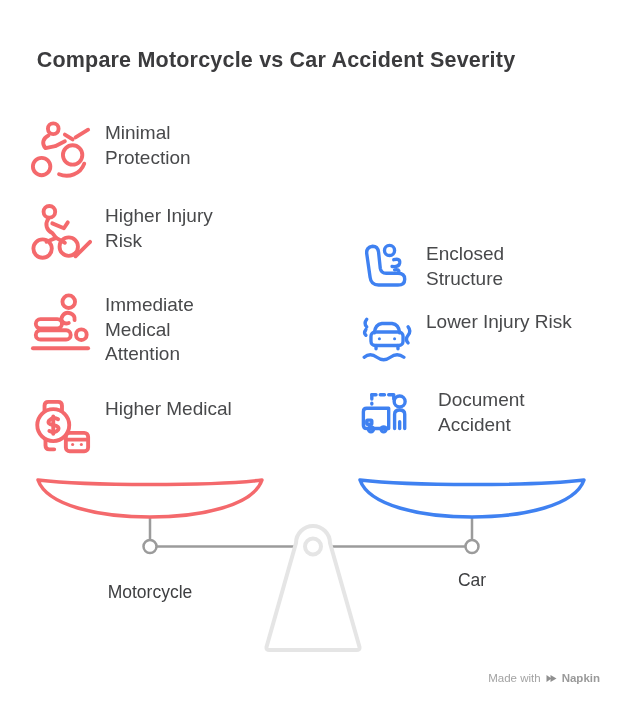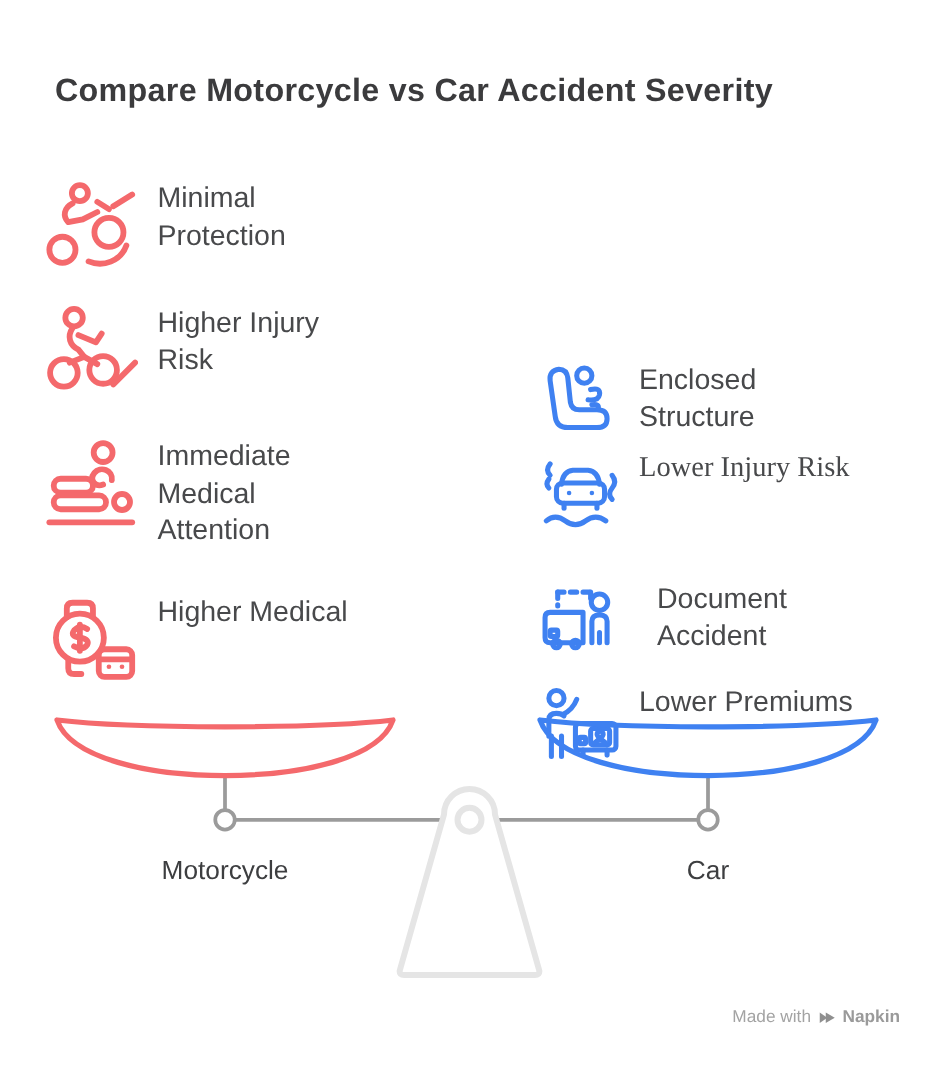--- a/index.html
+++ b/index.html
@@ -14,28 +14,28 @@
   .item{position:absolute;display:flex;align-items:flex-start;}
   .item .icon{flex:0 0 auto;}
   .item .label{font-size:19px;line-height:24.5px;font-weight:500;color:#48494b;}
   .left-item{left:30px;}
   .left-item .icon{width:62px;height:62px;color:#F4696C;margin-right:13px;}
   .left-item .label{max-width:130px;}
   .right-item{left:360px;margin-top:48px;}
   .right-item .icon{width:54px;height:54px;color:#3F81F1;margin-right:12px;}
   .right-item .label{max-width:152px;}
   .l1{top:121px;} .l2{top:204px;} .l3{top:293px;} .l4{top:397px;}
-  .r1{top:194px;} .r2{top:252px;font-family:Liberation Serif, serif;} .r3{top:340px;gap:12px;} .r4{top:409px;}
+  .r1{top:194px;} .r2{top:262px;} .r3{top:340px;gap:12px;} .r4{top:409px;}
   .icon svg{width:100%;height:100%;display:block;}
   .scale-svg{position:absolute;left:0;top:470px;width:624px;height:195px;}
   .pan-label{
     position:absolute;top:570px;width:200px;text-align:center;
     font-size:17.5px;font-weight:500;color:#3d3e40;
   }
-  .pan-label.moto{left:50px;}
+  .pan-label.moto{left:50px;margin-top:12px;}
   .pan-label.car{left:372px;}
   .watermark{
     position:absolute;top:672px;right:24px;display:flex;align-items:center;
     gap:5px;font-size:11.5px;color:#a3a3a3;font-weight:500;cursor:pointer;
   }
   .watermark .brand{font-weight:600;color:#9a9a9a;}
   .watermark svg{display:block;}
 </style>
 </head>
 <body>
@@ -146,39 +146,20 @@
         <circle cx="13" cy="49" r="3"></circle>
         <circle cx="28" cy="49" r="3"></circle>
         <circle cx="47" cy="16" r="6.5"></circle>
         <path d="M41,48 L41,31 Q41,26 47,26 Q53,26 53,31 L53,48"></path>
         <path d="M47,48 L47,40"></path>
       </svg>
     </span>
     <span class="label">Document Accident</span>
   </div>
 
-  <div class="item right-item r4">
-    <span class="icon">
-      <svg viewBox="0 0 64 64" fill="none" stroke="currentColor" stroke-width="4" stroke-linecap="round" stroke-linejoin="round">
-        <circle cx="13" cy="10" r="6"></circle>
-        <path d="M7,40 L7,27 Q7,22 13,22 Q17,22 19,24"></path>
-        <path d="M9,40 L9,56"></path>
-          <path d="M17,40 L17,56"></path>
-        <path d="M18,23 Q26,19 29,11"></path>
-        <rect x="28" y="30" width="32" height="21" rx="3"></rect>
-        <rect x="40" y="34" width="15" height="13" rx="2"></rect>
-        <circle cx="47.5" cy="38.5" r="2.4"></circle>
-        <path d="M43.5,45 Q47.5,41 51.5,45"></path>
-        <rect x="31" y="41" width="5" height="5" rx="1"></rect>
-        <path d="M34,51 L34,55"></path>
-          <path d="M53,51 L53,55"></path>
-      </svg>
-    </span>
-    <span class="label">Lower Premiums</span>
-  </div>
 
   <svg class="scale-svg" viewBox="0 0 624 195" fill="none">
 
     <path d="M150,47 L150,70" stroke="#9b9b9b" stroke-width="2.5"></path>
     <path d="M472,47 L472,70" stroke="#9b9b9b" stroke-width="2.5"></path>
 
     <path d="M150,76.5 L472,76.5" stroke="#9b9b9b" stroke-width="2.5"></path>
 
     <path d="M38,10 C88,16 212,16 262,10 C253,36 200,47 150,47 C100,47 47,36 38,10 Z" stroke="#F4696C" stroke-width="3.5" stroke-linejoin="round"></path>
 

